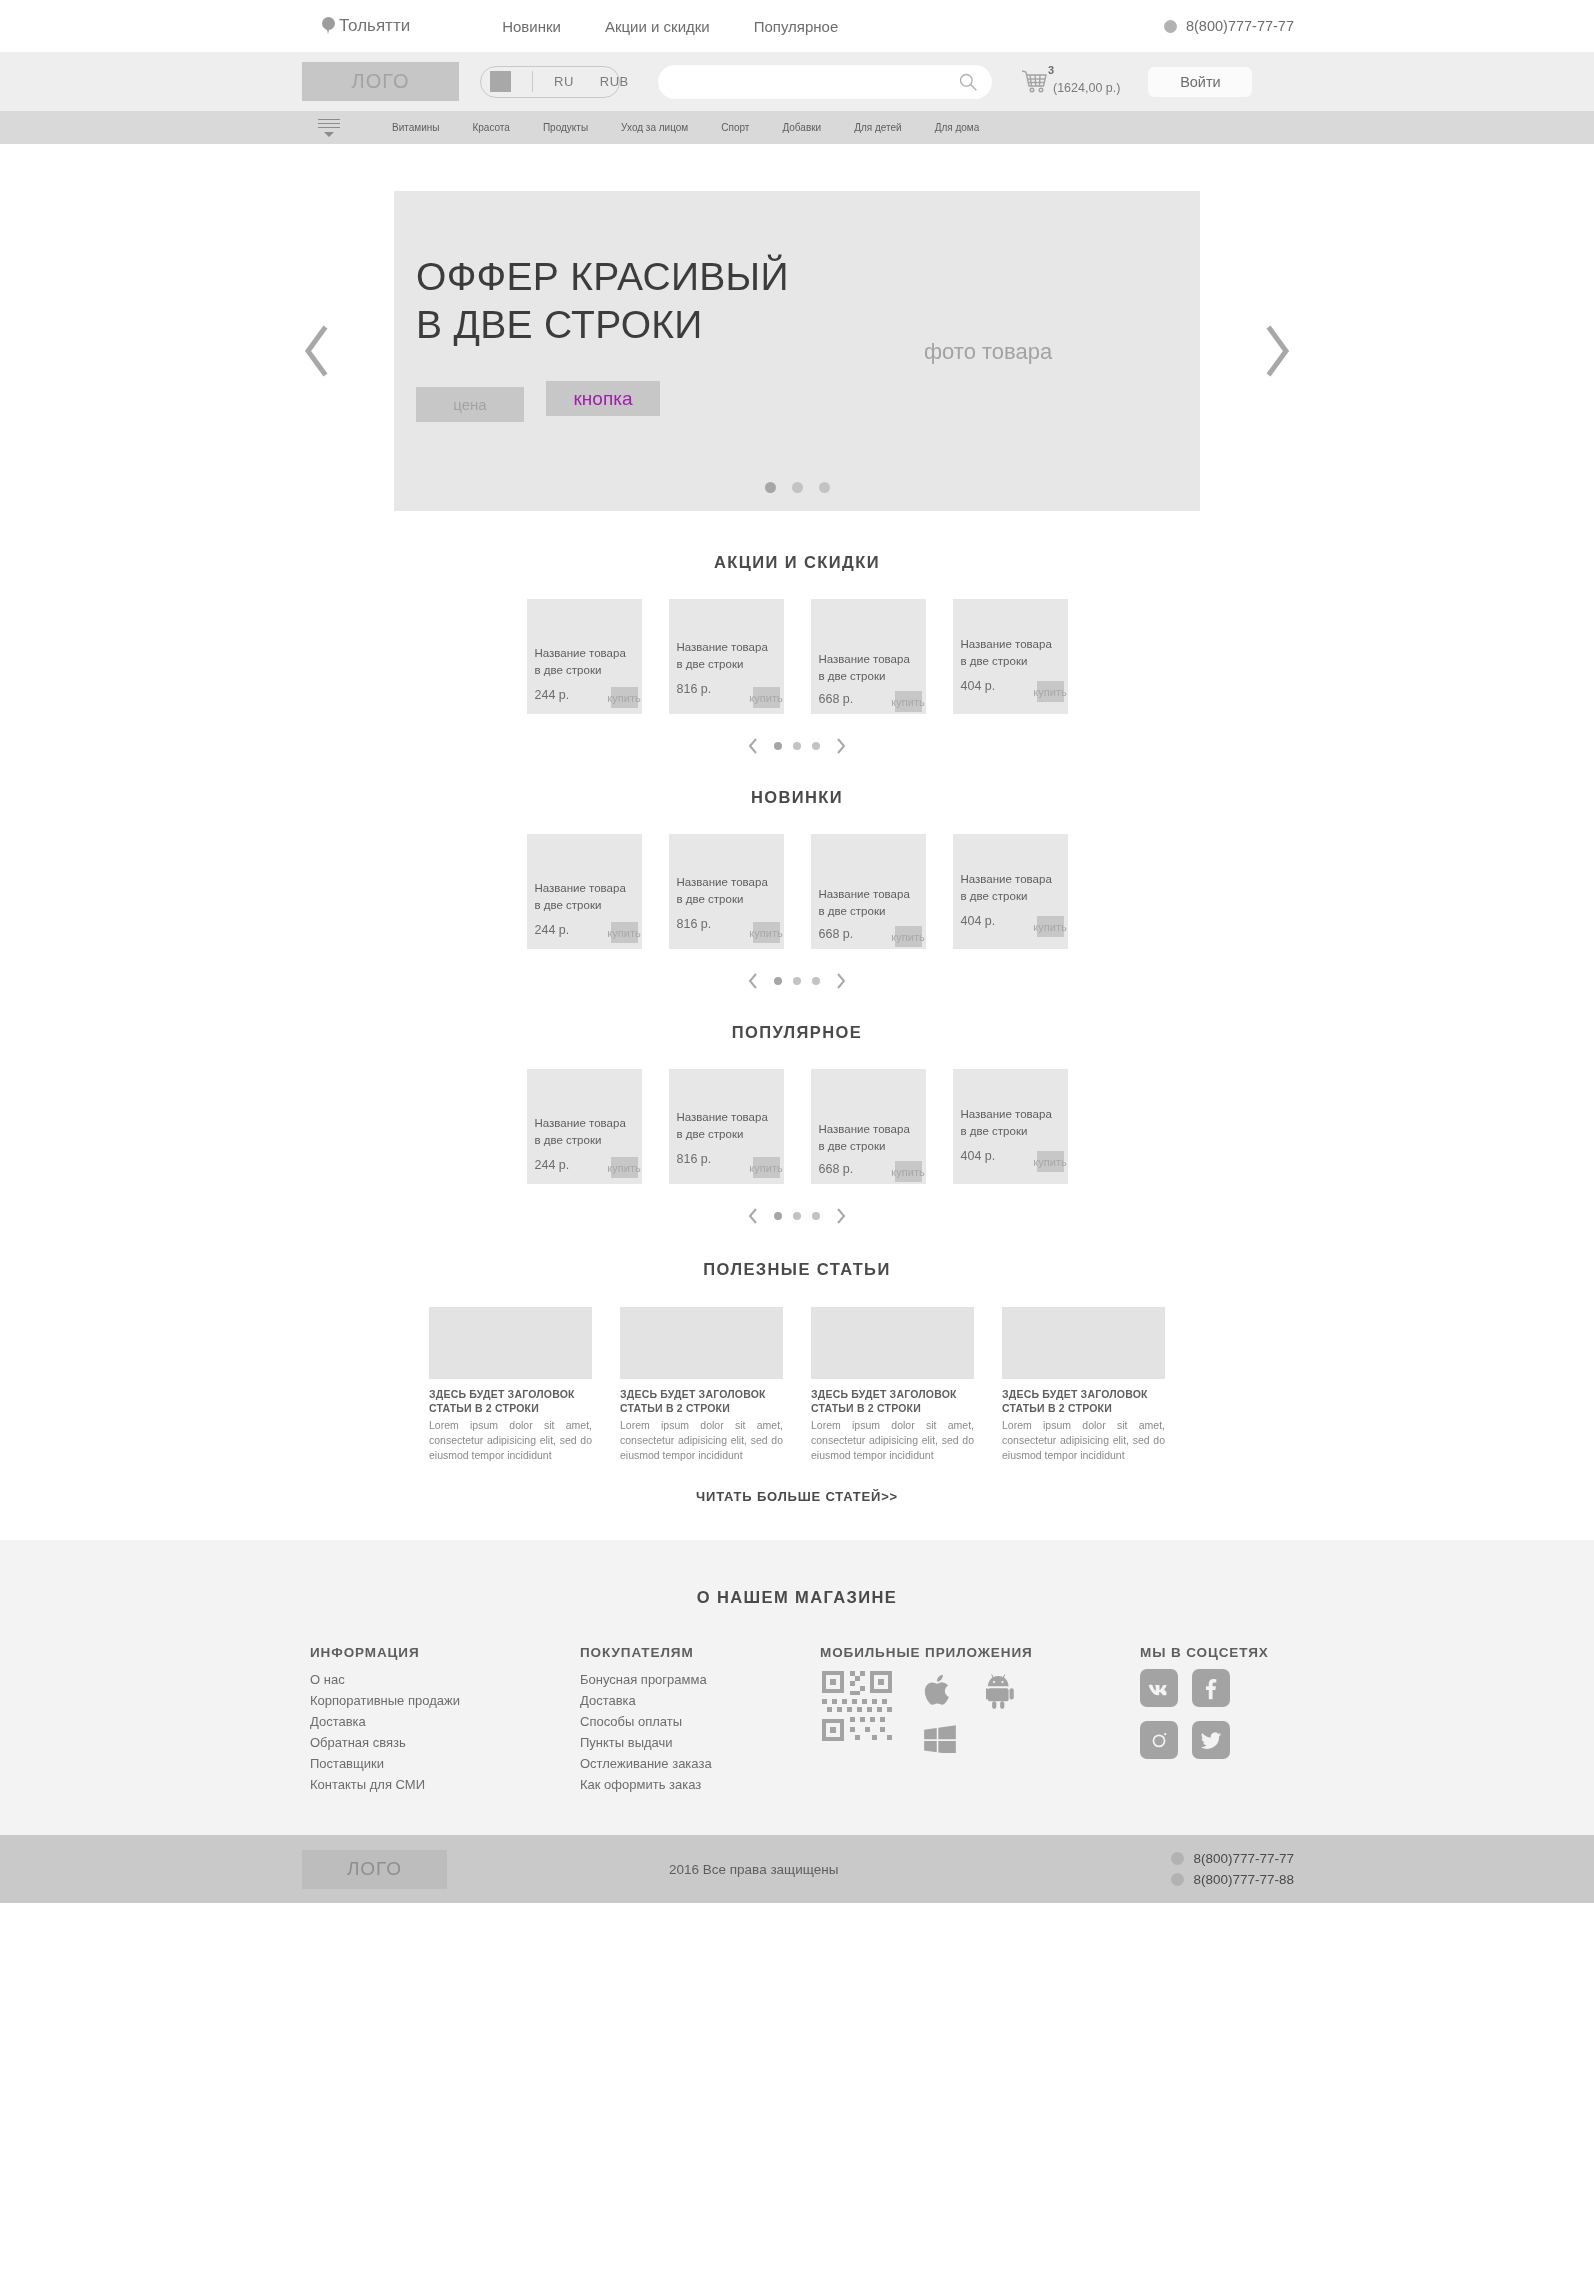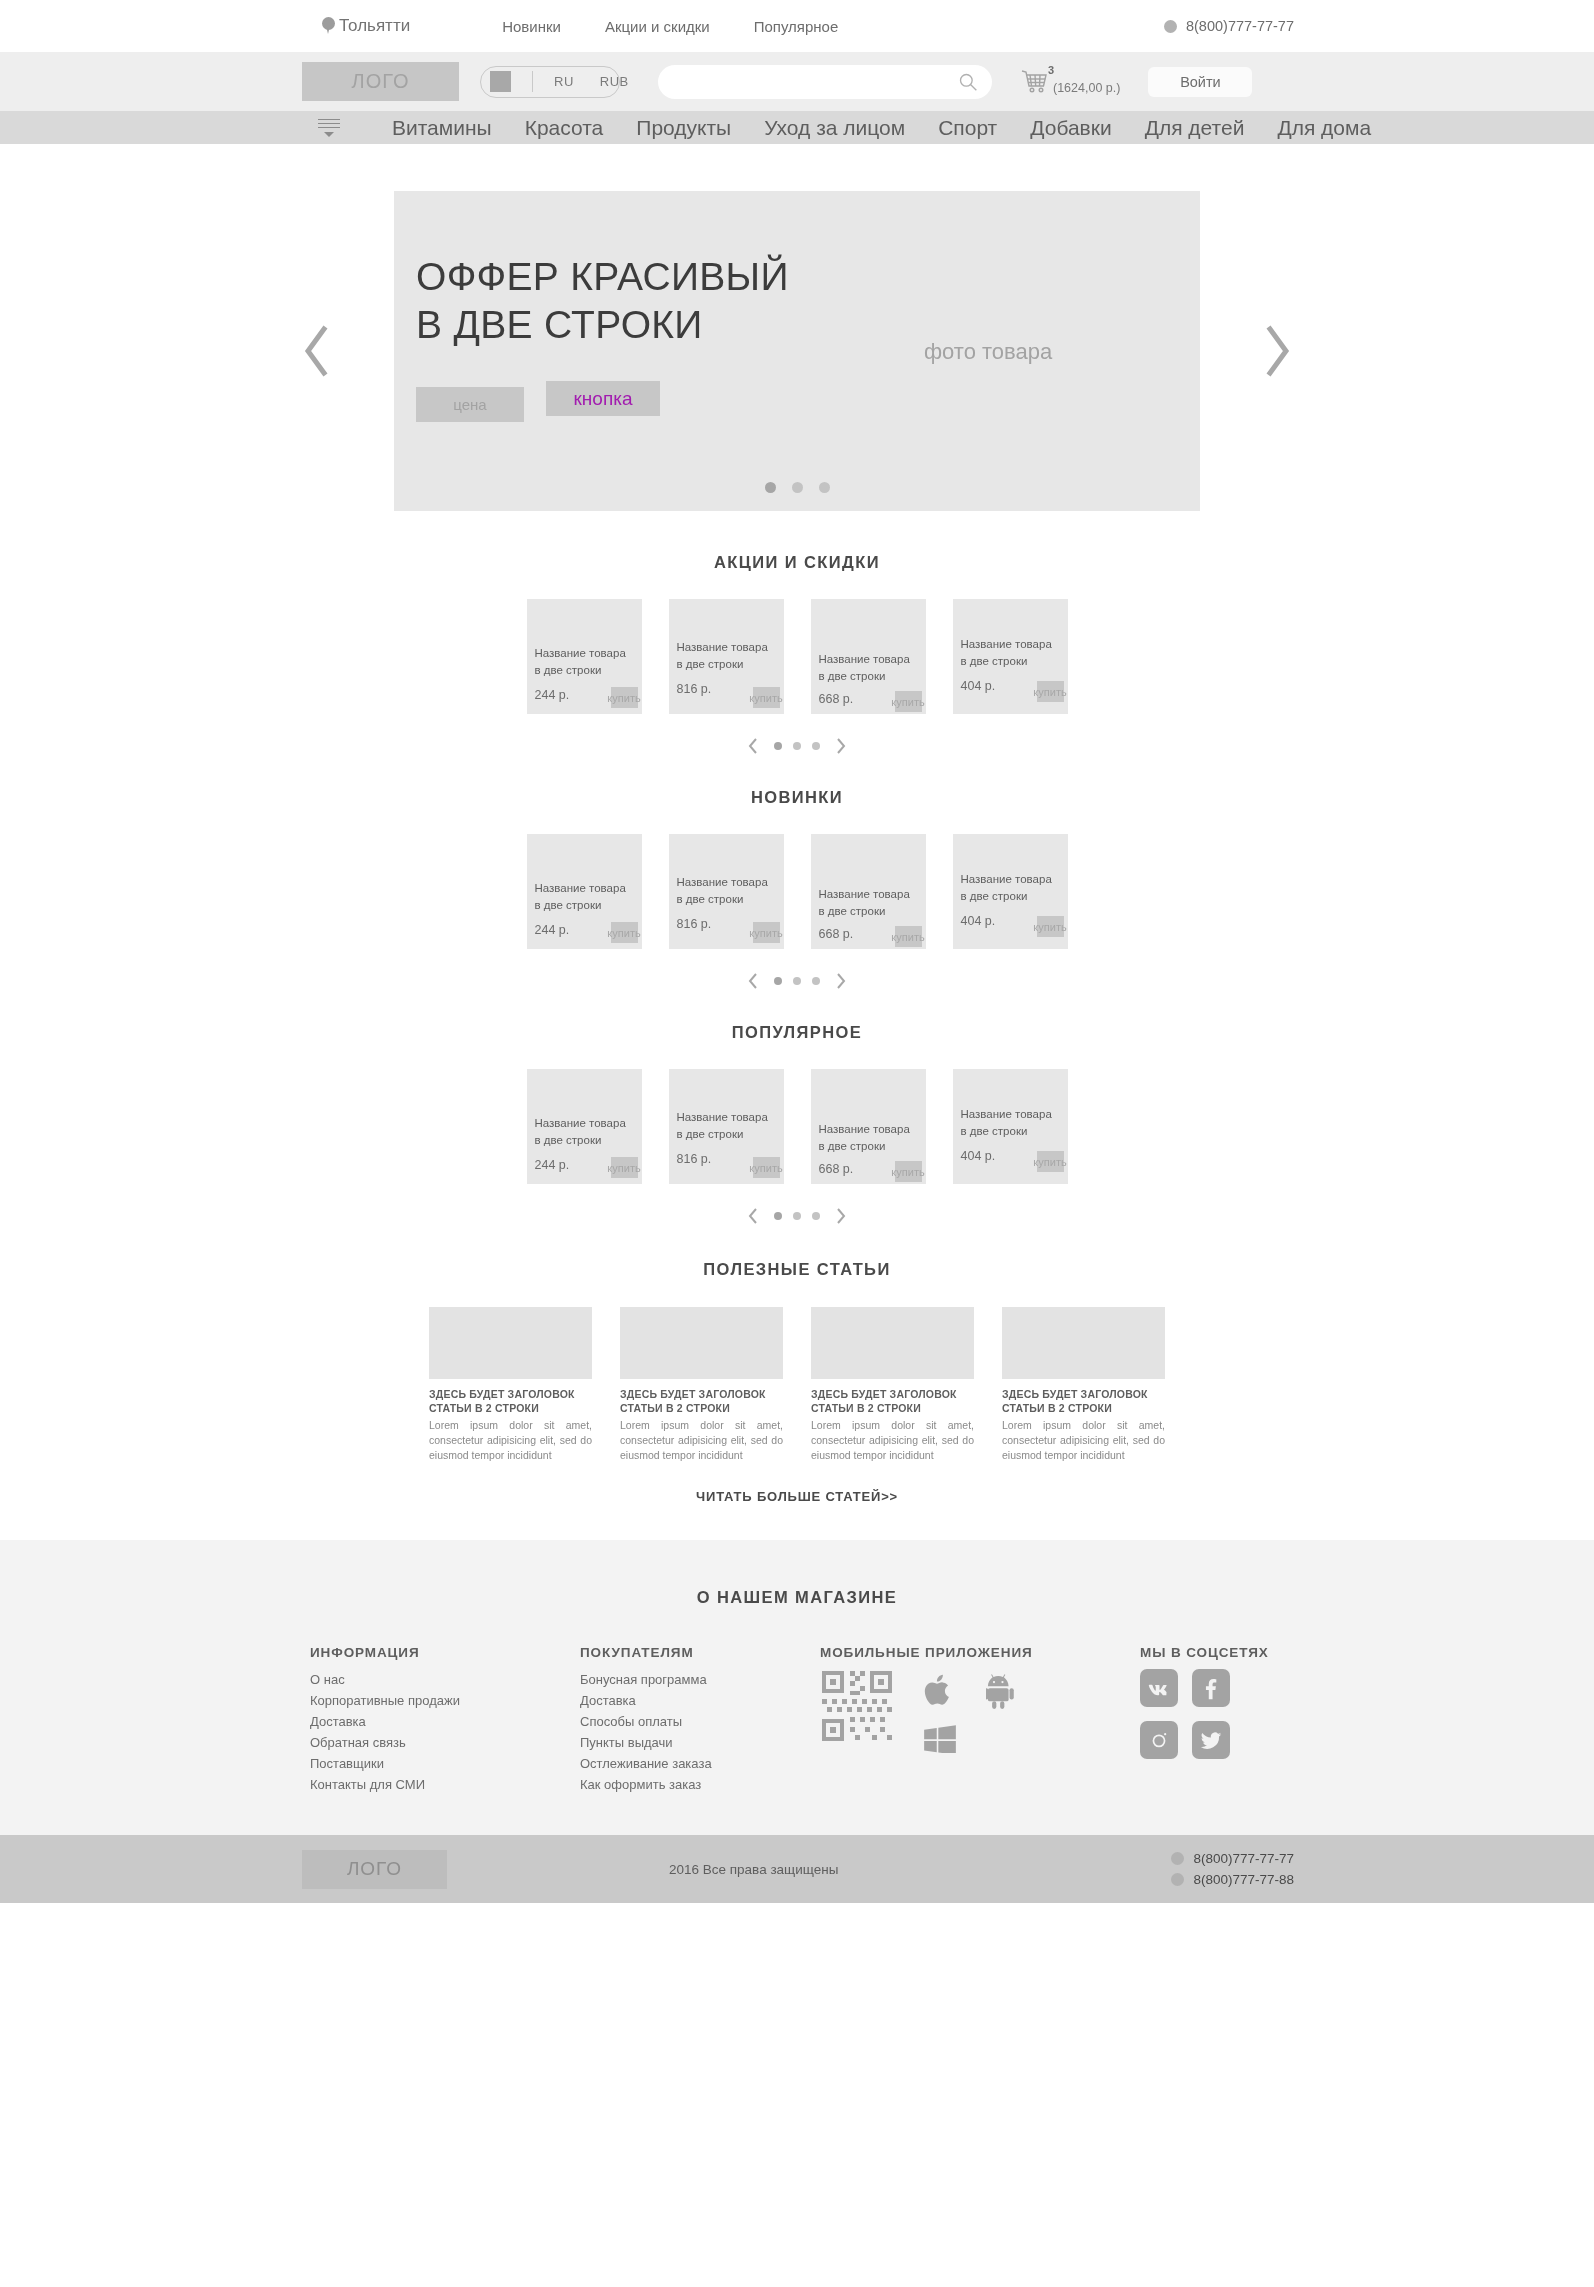--- a/index.html
+++ b/index.html
@@ -202,21 +202,21 @@
     width: 0; height: 0; background: none;
     border-left: 5px solid transparent;
     border-right: 5px solid transparent;
     border-top: 5px solid #8c8c8c;
     margin: 1px auto 0;
   }
   .mainnav-items {
     display: flex;
     gap: 33px;
     margin-left: 52px;
-    font-size: 21px;
+    font-size: 10px;
     color: #5e5e5e;
     white-space: nowrap;
   }
   .mainnav-items span { cursor: pointer; }
 
   
   .hero-wrap {
     position: relative;
     width: 1594px;
     padding: 47px 0 0 0;

